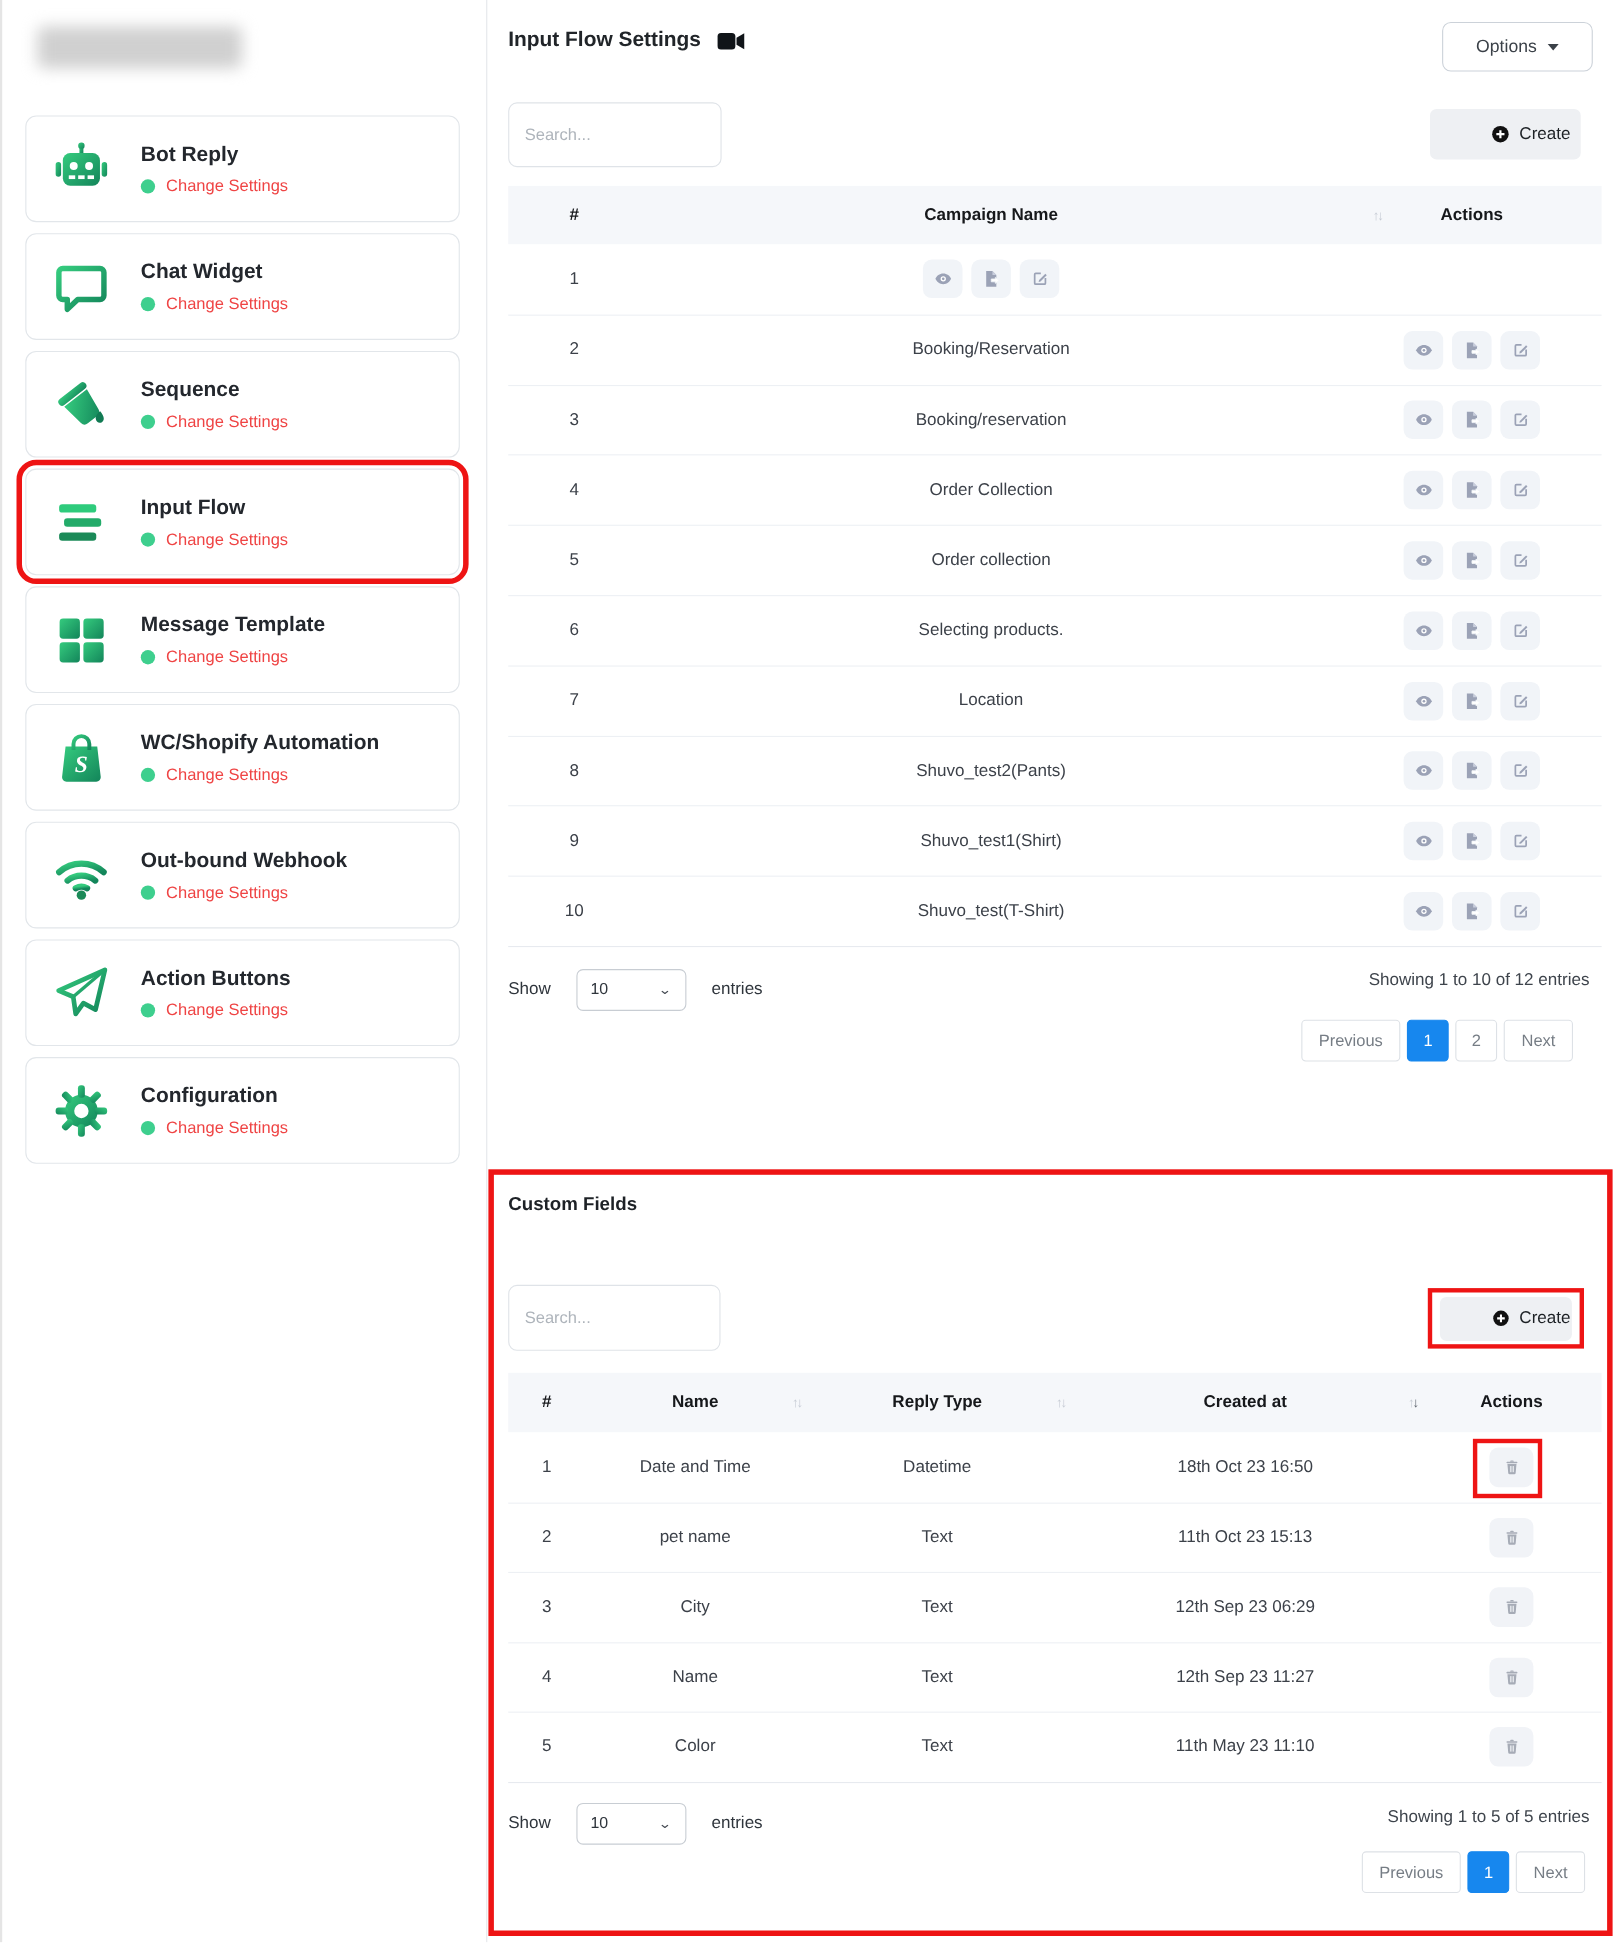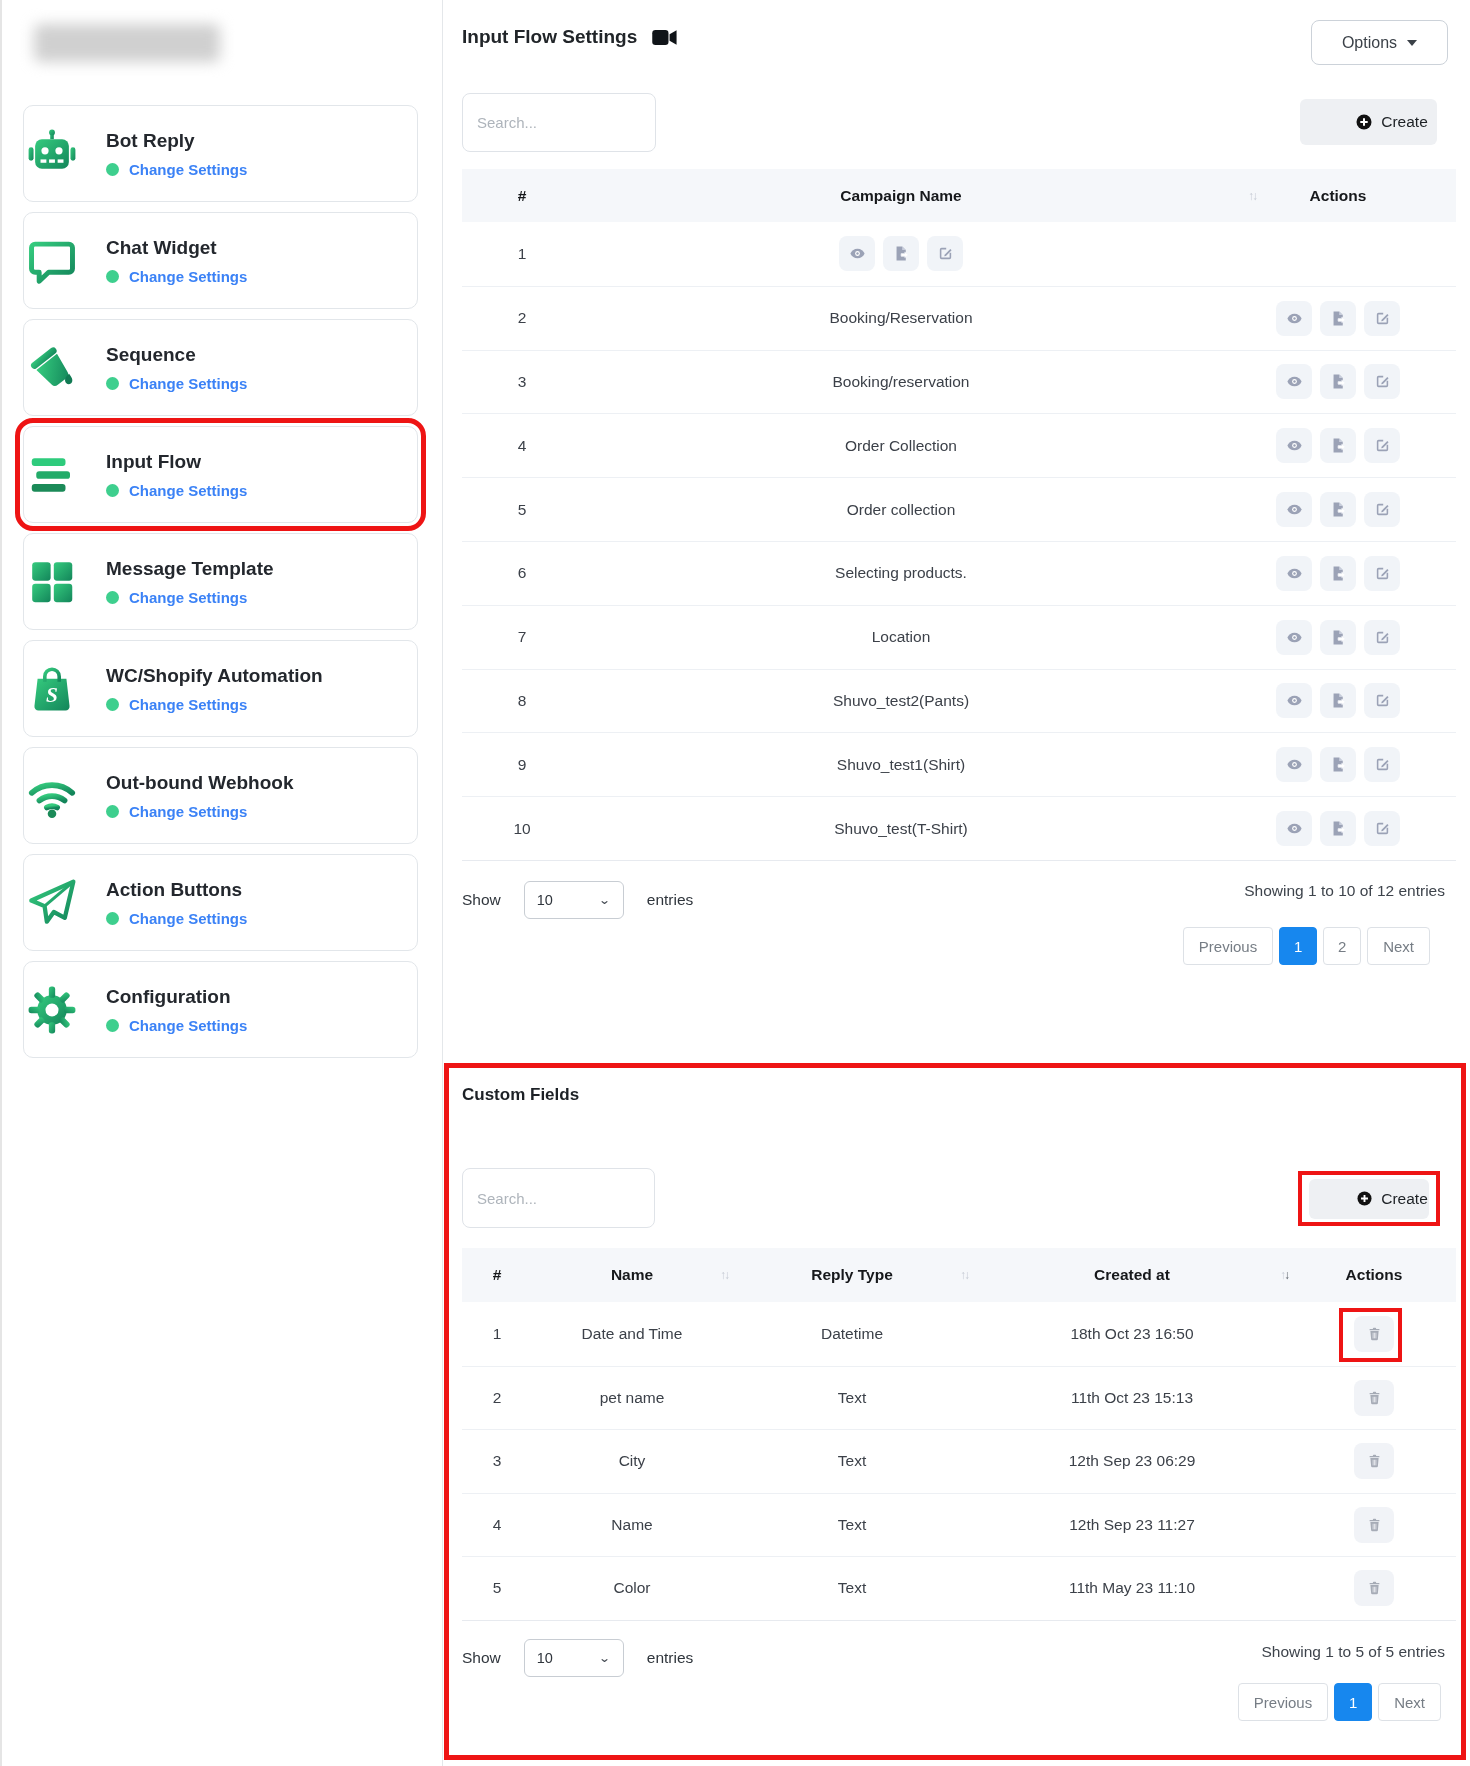--- a/index.html
+++ b/index.html
@@ -6,28 +6,28 @@
   html,body { background:#fff; }
   body { font-family:"Liberation Sans", sans-serif; color:#23272d; }
   .page { position:relative; width:1470px; height:1766px; background:#fff; overflow:hidden; }
   .left-edge { position:absolute; left:0; top:0; width:2px; height:100%; background:#e5e5e5; }
   .v-divider { position:absolute; left:442px; top:0; width:1px; height:100%; background:#e4e7ea; }
 
   
   .logo-blur { position:absolute; left:34px; top:24px; width:186px; height:38px; background:#d0d0d0; border-radius:6px; filter:blur(7px); }
   .sidebar { position:absolute; left:23px; top:105px; width:395px; }
   .side-card { height:97px; margin-bottom:10px; border:1px solid #e2e6ea; border-radius:10px; background:#fff;
-               display:flex; align-items:center; gap:26px; }
+               display:flex; align-items:center; padding-left:22px; gap:26px; }
   .side-card.highlighted { outline:5px solid #ee1414; outline-offset:3px; }
   .side-icon { width:56px; height:56px; flex:0 0 56px; display:flex; align-items:center; justify-content:center; }
   .side-icon svg { width:54px; height:54px; }
   .side-title { font-size:19px; font-weight:600; color:#23272d; margin-bottom:9px; }
   .link-row { display:flex; align-items:center; gap:10px; }
   .dot { width:13px; height:13px; border-radius:50%; background:#3ecf8e; }
-  .change-link { font-size:15px; font-weight:bold; color:#3b82f6; text-decoration:none; }
+  .change-link { font-size:15px; font-weight:normal; color:#ef4444; text-decoration:none; }
 
   
   .main-title-row { position:absolute; left:462px; top:26px; display:flex; align-items:center; gap:15px; }
   .main-title { font-size:19px; font-weight:bold; color:#212529; }
   .options-btn { position:absolute; left:1311px; top:20px; width:137px; height:45px; background:#fff;
                  border:1px solid #ccd2d9; border-radius:8px; display:flex; align-items:center; justify-content:center;
                  gap:10px; font-size:16px; color:#3b4148; cursor:pointer; }
   .caret-down { width:0; height:0; border-left:5px solid transparent; border-right:5px solid transparent; border-top:6px solid #3b4148; }
 
   

